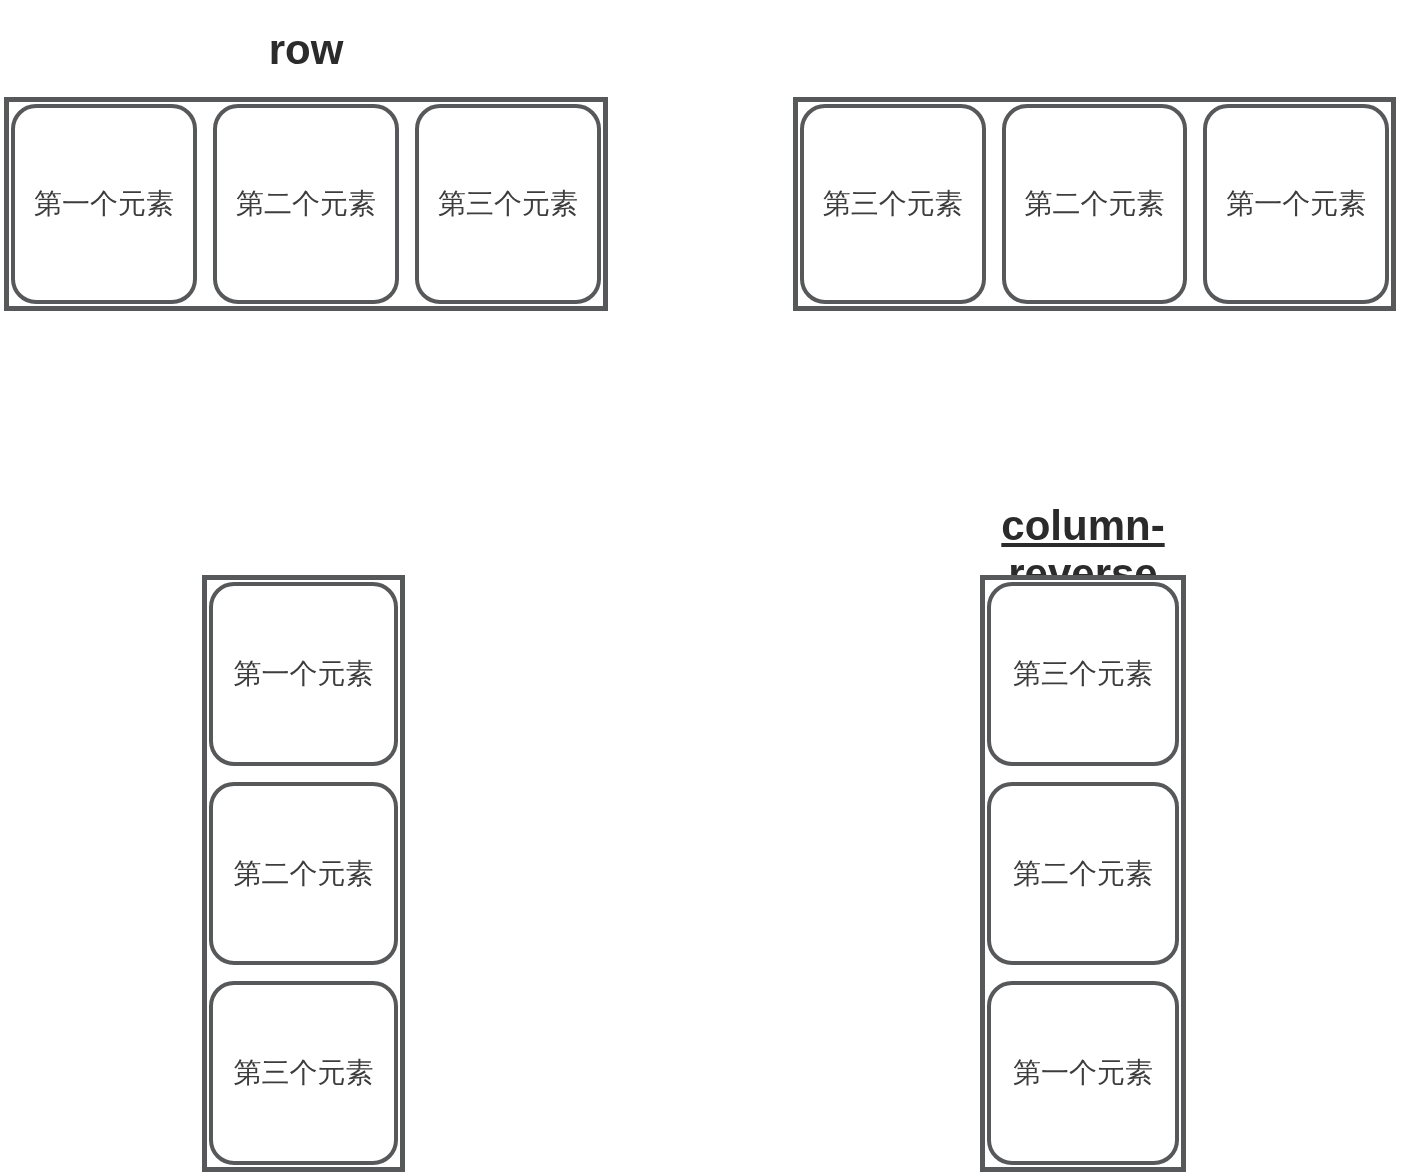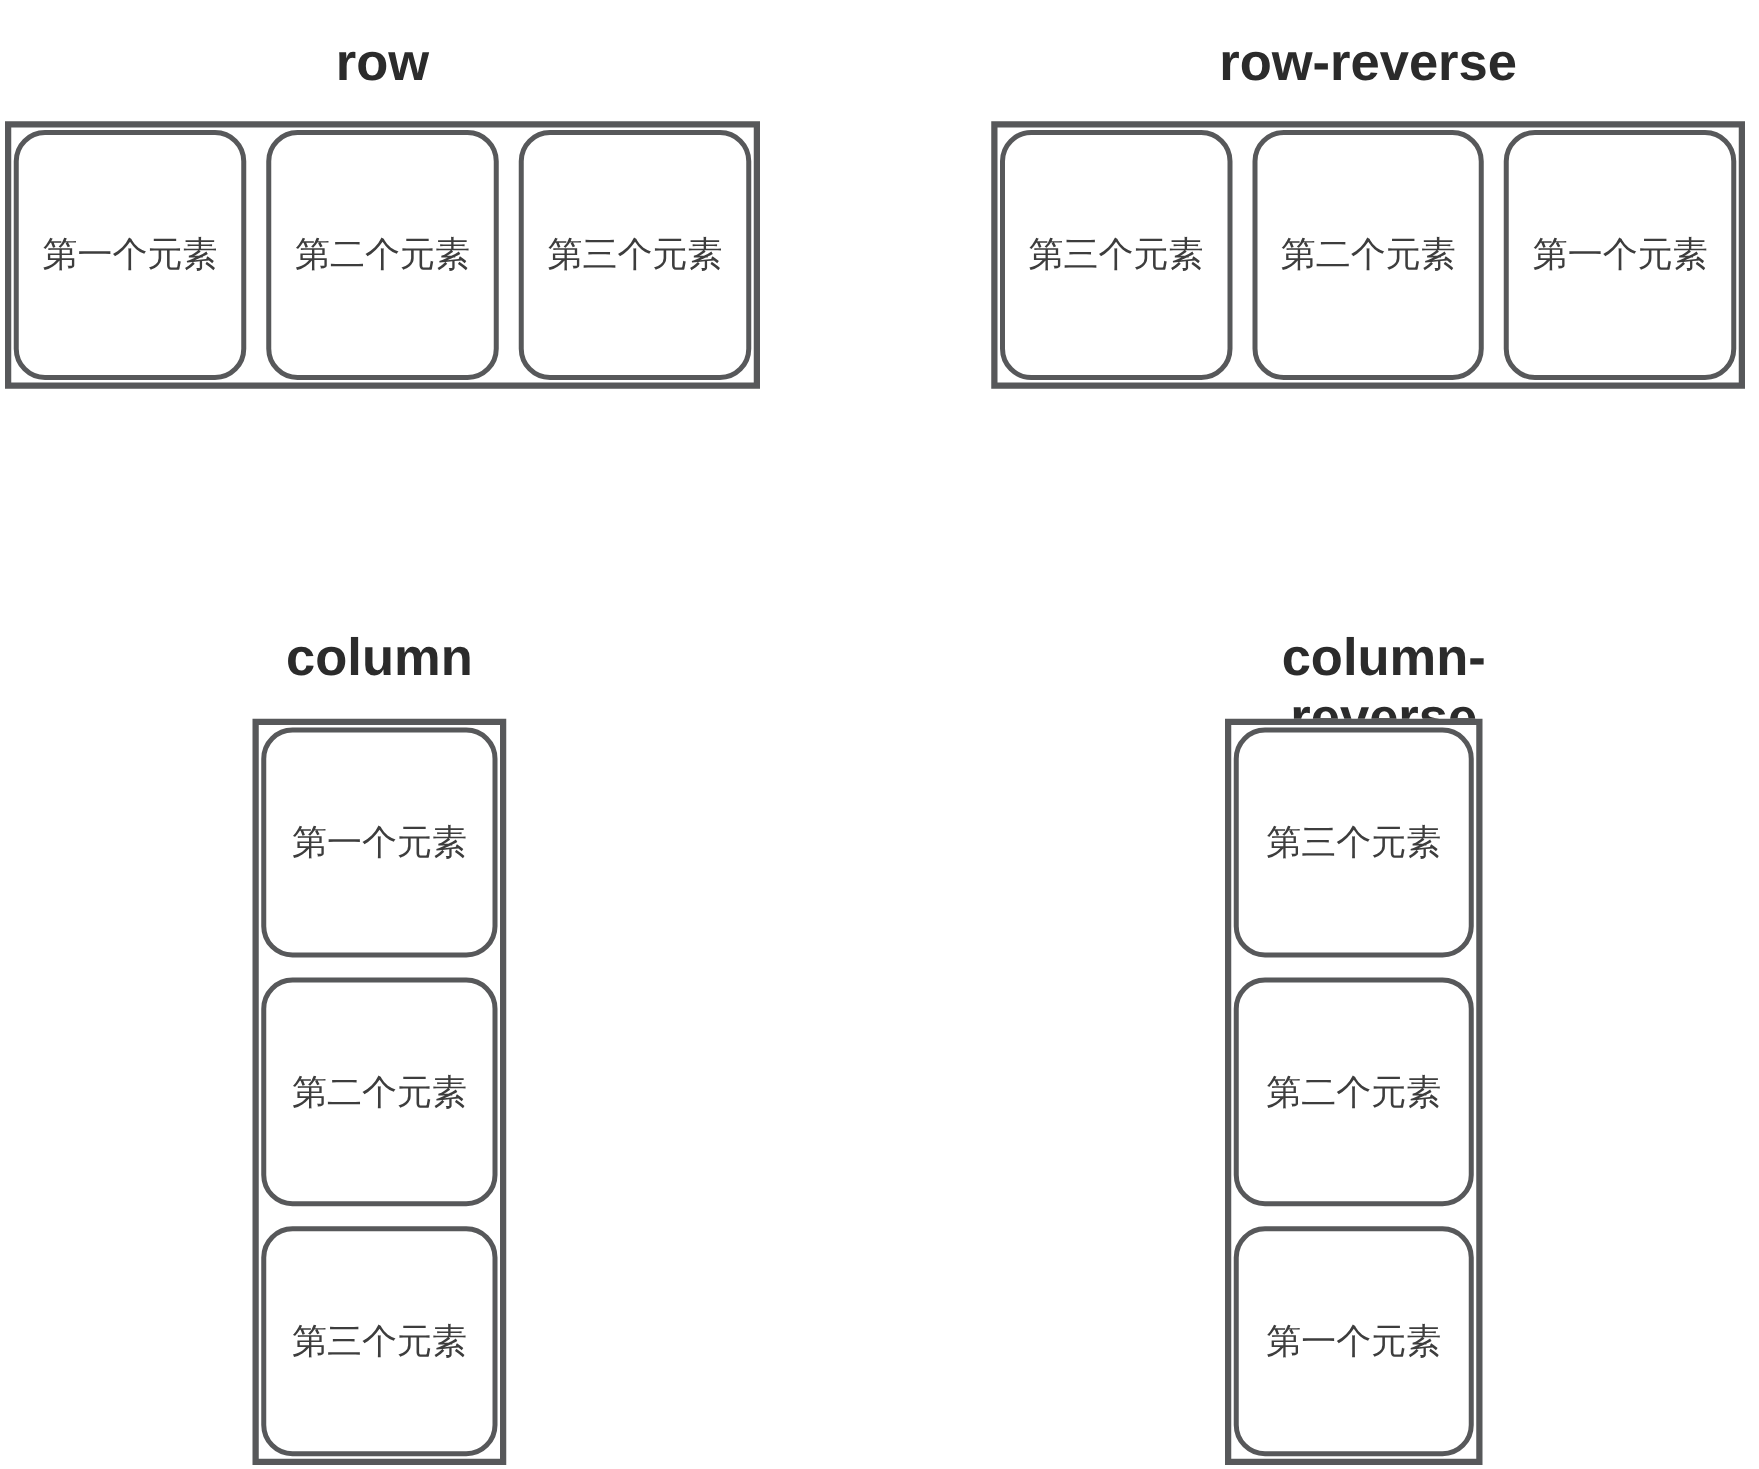--- a/index.html
+++ b/index.html
@@ -22,21 +22,21 @@
     font-weight: bold;
     font-size: 42px;
     line-height: 48px;
     color: var(--title);
     text-align: center;
     letter-spacing: 0px;
   }
   #title-row            { left: 4px;   top: 26px;  width: 604px; }
   #title-row-reverse    { left: 793px; top: 26px;  width: 603px; }
   #title-column         { left: 152px; top: 502px; width: 303px; }
-  #title-column-reverse { left: 954px; top: 502px; width: 306px; }
+  #title-column-reverse { left: 930px; top: 502px; width: 306px; text-decoration: underline; }
 
   .flex-container {
     position: absolute;
     background: #ffffff;
     border: 5px solid var(--border);
     display: flex;
     padding: 2px;
     gap: 16px;
   }
   #container-row            { left: 4px;   top: 97px;  width: 604px; height: 214px; flex-direction: row; }
@@ -82,34 +82,32 @@
       <span>第一个元素</span>
     </div>
     <div class="flex-item">
       <span>第二个元素</span>
     </div>
     <div class="flex-item">
       <span>第三个元素</span>
     </div>
   </div>
 
-  <div class="sec-title" id="title-row-reverse">row-reverse</div>
   <div class="flex-container" id="container-row-reverse">
     <div class="flex-item">
       <span>第三个元素</span>
     </div>
     <div class="flex-item">
       <span>第二个元素</span>
     </div>
     <div class="flex-item">
       <span>第一个元素</span>
     </div>
   </div>
 
-  <div class="sec-title" id="title-column">column</div>
   <div class="flex-container" id="container-column">
     <div class="flex-item">
       <span>第一个元素</span>
     </div>
     <div class="flex-item">
       <span>第二个元素</span>
     </div>
     <div class="flex-item">
       <span>第三个元素</span>
     </div>

